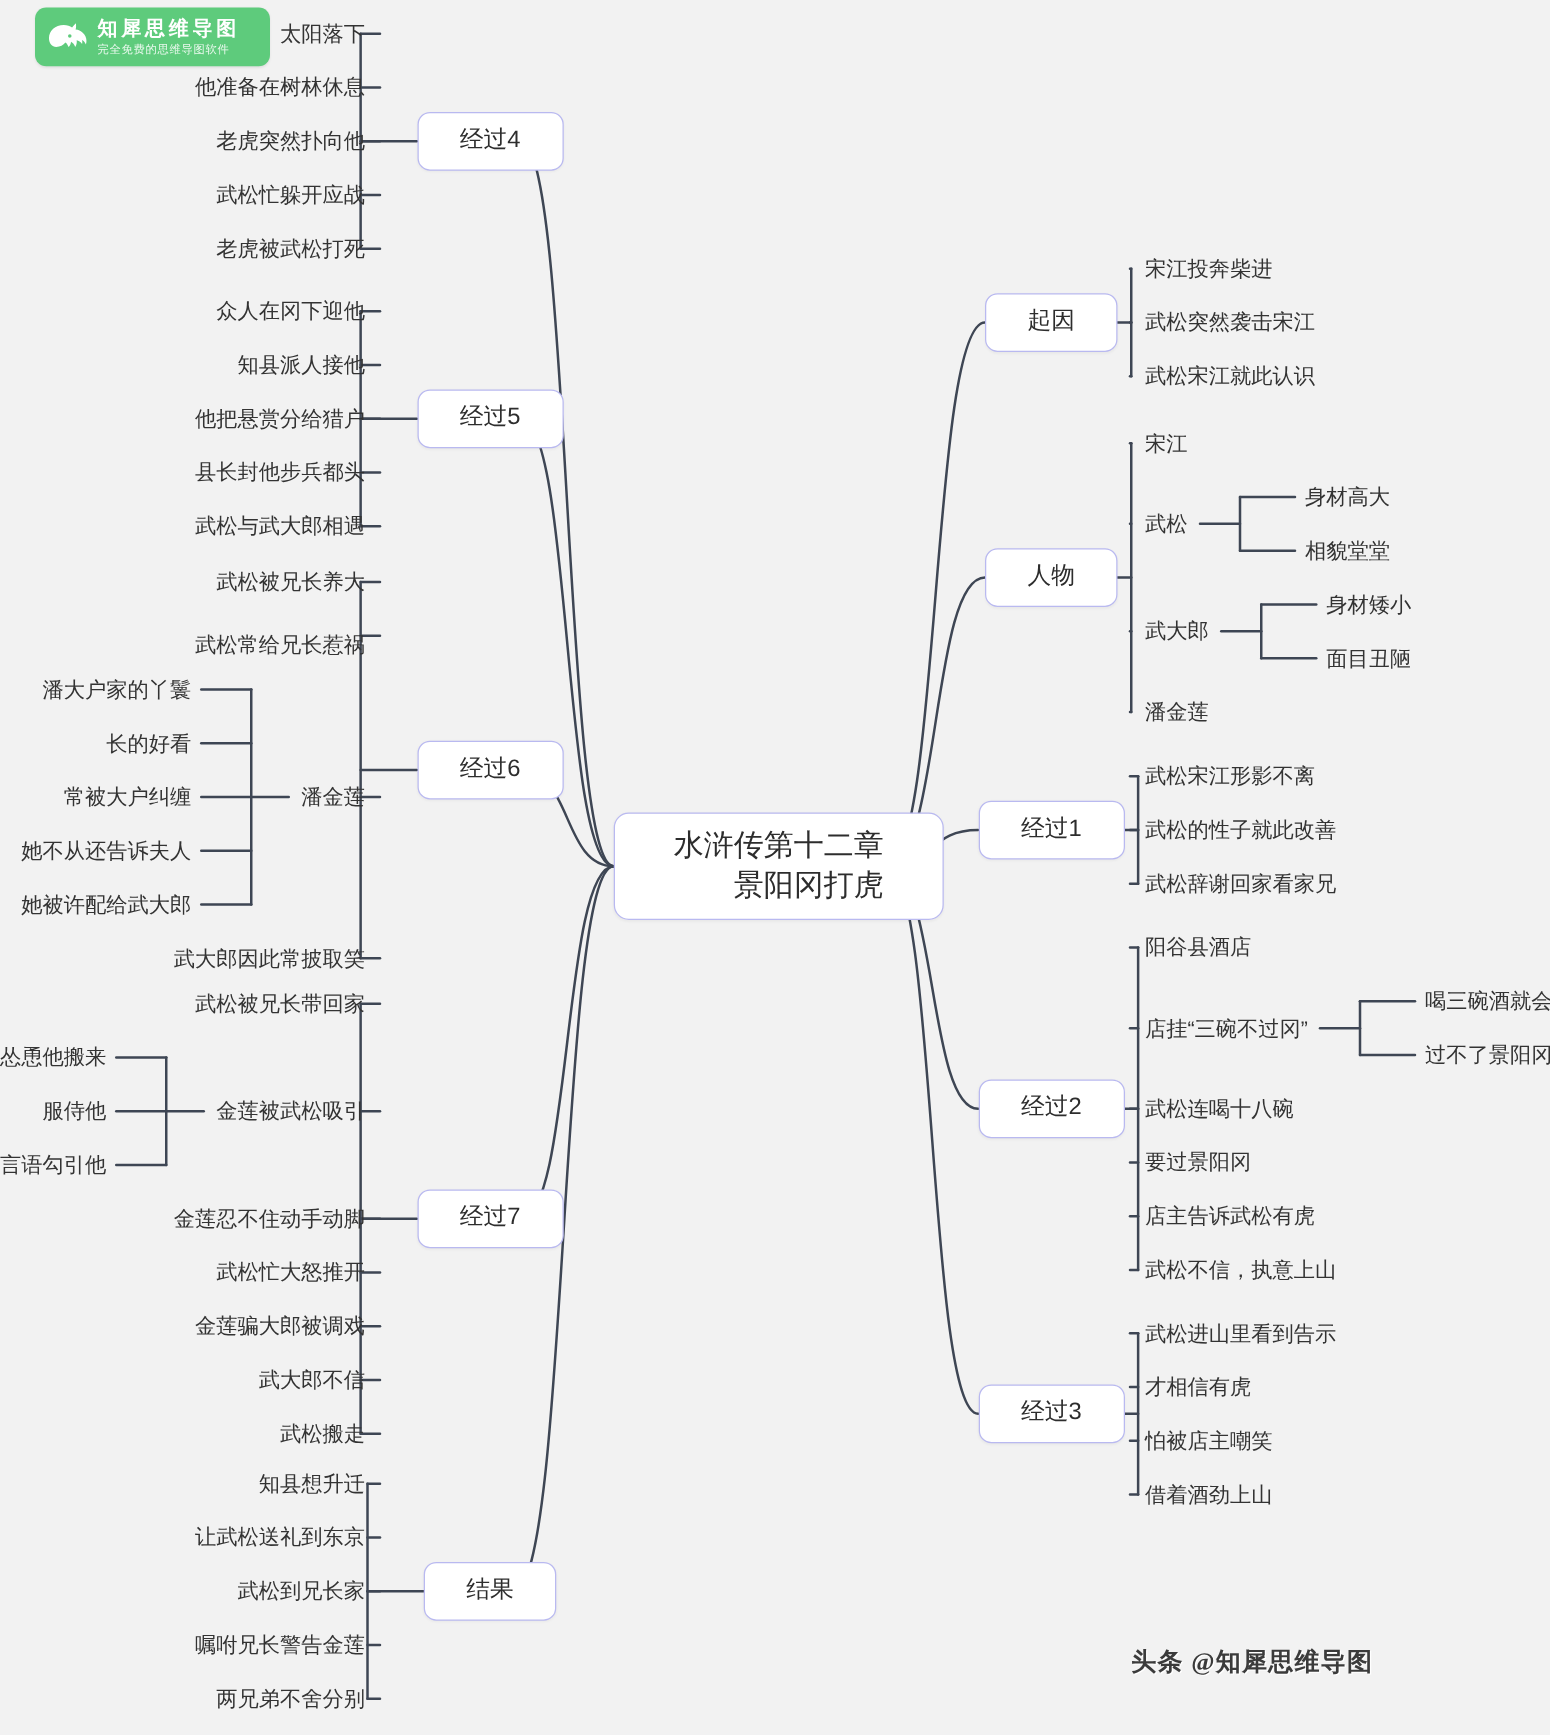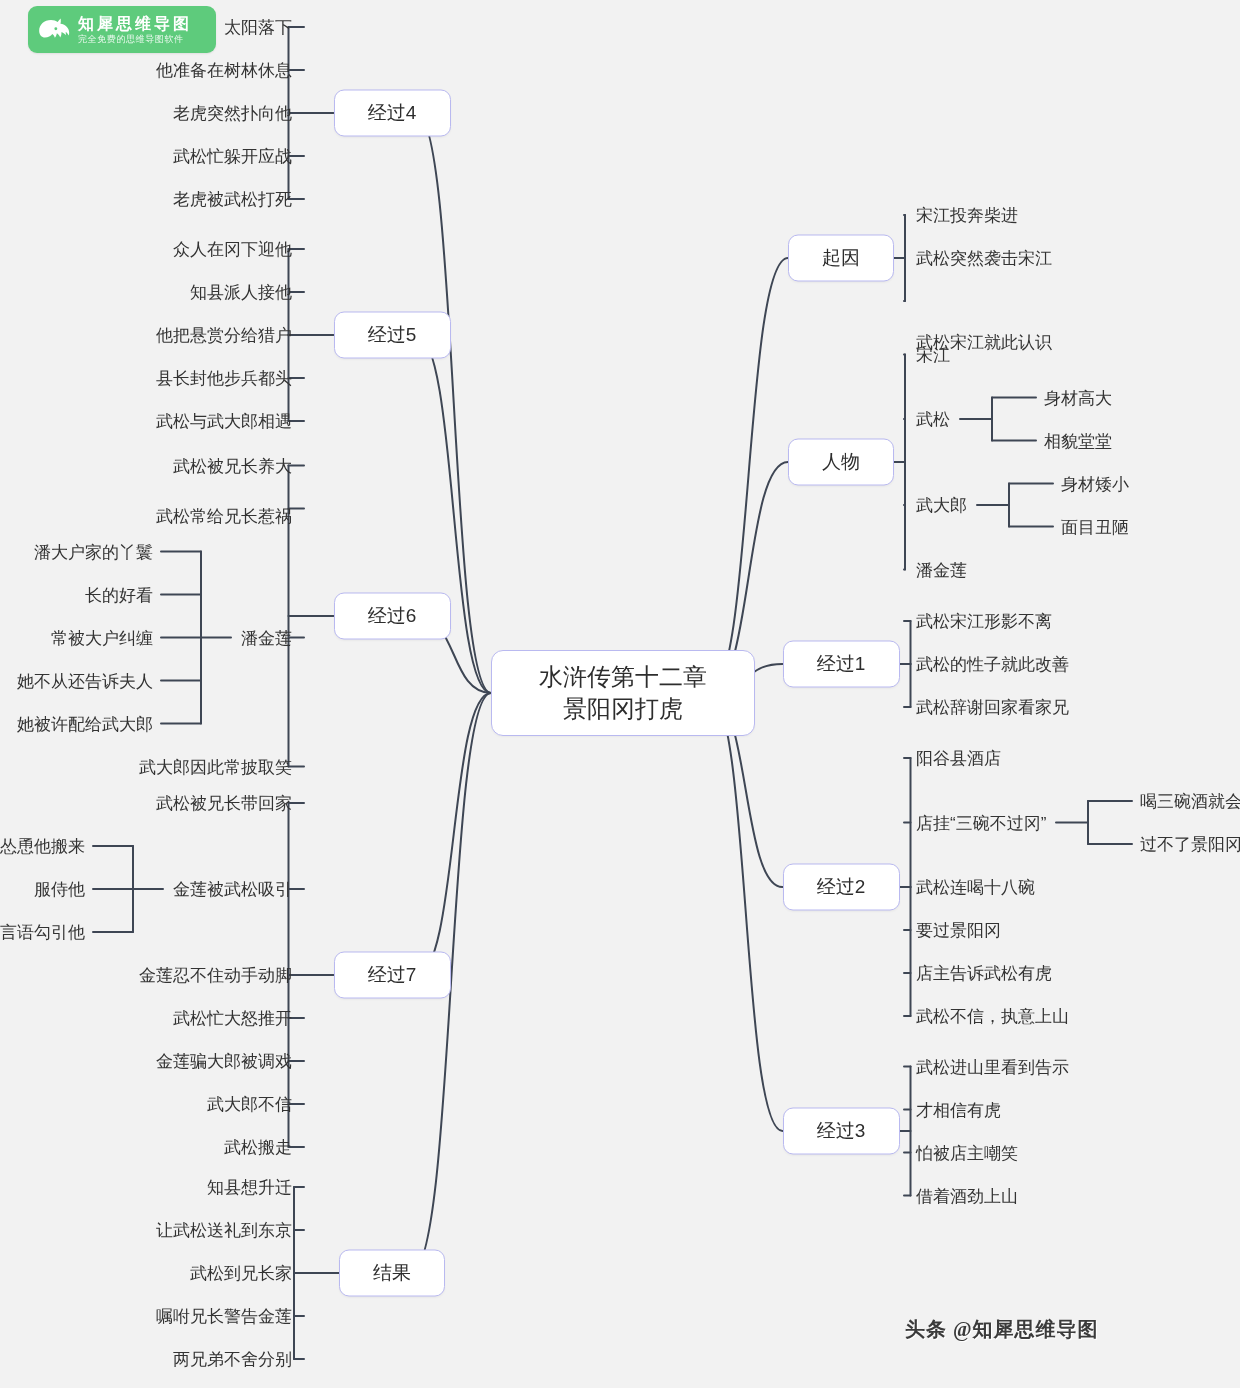--- a/index.html
+++ b/index.html
@@ -169,21 +169,21 @@
       <div class="l1">知犀思维导图</div>
       <div class="l2">完全免费的思维导图软件</div>
     </div>
   </div>
 
   <div class="watermark">头条 @知犀思维导图</div>
 
 <div class="node branch" style="left: 788px; top: 258px; width: 72px;">起因</div>
     <div class="leaf l" style="left: 916px; top: 215px;">宋江投奔柴进</div>
     <div class="leaf l" style="left: 916px; top: 258px;">武松突然袭击宋江</div>
-    <div class="leaf l" style="left: 916px; top: 301px; margin-top: 41px;">武松宋江就此认识</div>
+    <div class="leaf l" style="left: 916px; top: 301px;">武松宋江就此认识</div>
     <div class="node branch" style="left: 788px; top: 462px; width: 72px;">人物</div>
     <div class="leaf l" style="left: 916px; top: 354.5px;">宋江</div>
     <div class="leaf l" style="left: 916px; top: 419px;">武松</div>
     <div class="leaf l" style="left: 1044px; top: 397.5px;">身材高大</div>
     <div class="leaf l" style="left: 1044px; top: 440.5px;">相貌堂堂</div>
     <div class="leaf l" style="left: 916px; top: 505px;">武大郎</div>
     <div class="leaf l" style="left: 1061px; top: 483.5px;">身材矮小</div>
     <div class="leaf l" style="left: 1061px; top: 526.5px;">面目丑陋</div>
     <div class="leaf l" style="left: 916px; top: 569.5px;">潘金莲</div>
     <div class="node branch" style="left: 782.5px; top: 664px; width: 83px;">经过1</div>
@@ -236,19 +236,19 @@
     <div class="leaf r" style="left: 173px; top: 1018px;">武松忙大怒推开</div>
     <div class="leaf r" style="left: 156px; top: 1061px;">金莲骗大郎被调戏</div>
     <div class="leaf r" style="left: 207px; top: 1104px;">武大郎不信</div>
     <div class="leaf r" style="left: 224px; top: 1147px;">武松搬走</div>
     <div class="node branch" style="left: 339px; top: 1273px; width: 72px;">结果</div>
     <div class="leaf r" style="left: 207px; top: 1187px;">知县想升迁</div>
     <div class="leaf r" style="left: 156px; top: 1230px;">让武松送礼到东京</div>
     <div class="leaf r" style="left: 190px; top: 1273px;">武松到兄长家</div>
     <div class="leaf r" style="left: 156px; top: 1316px;">嘱咐兄长警告金莲</div>
     <div class="leaf r" style="left: 173px; top: 1359px;">两兄弟不舍分别</div>
-    <div class="node root" style="left: 491px; top: 693px; width: 218px;">
+    <div class="node root" style="left: 491px; top: 693px; width: 218px; text-align: right;">
       <div>
         <span>水浒传第十二章</span>
         <span>景阳冈打虎</span>
       </div>
     </div>
   </div>
 
 </body></html>

